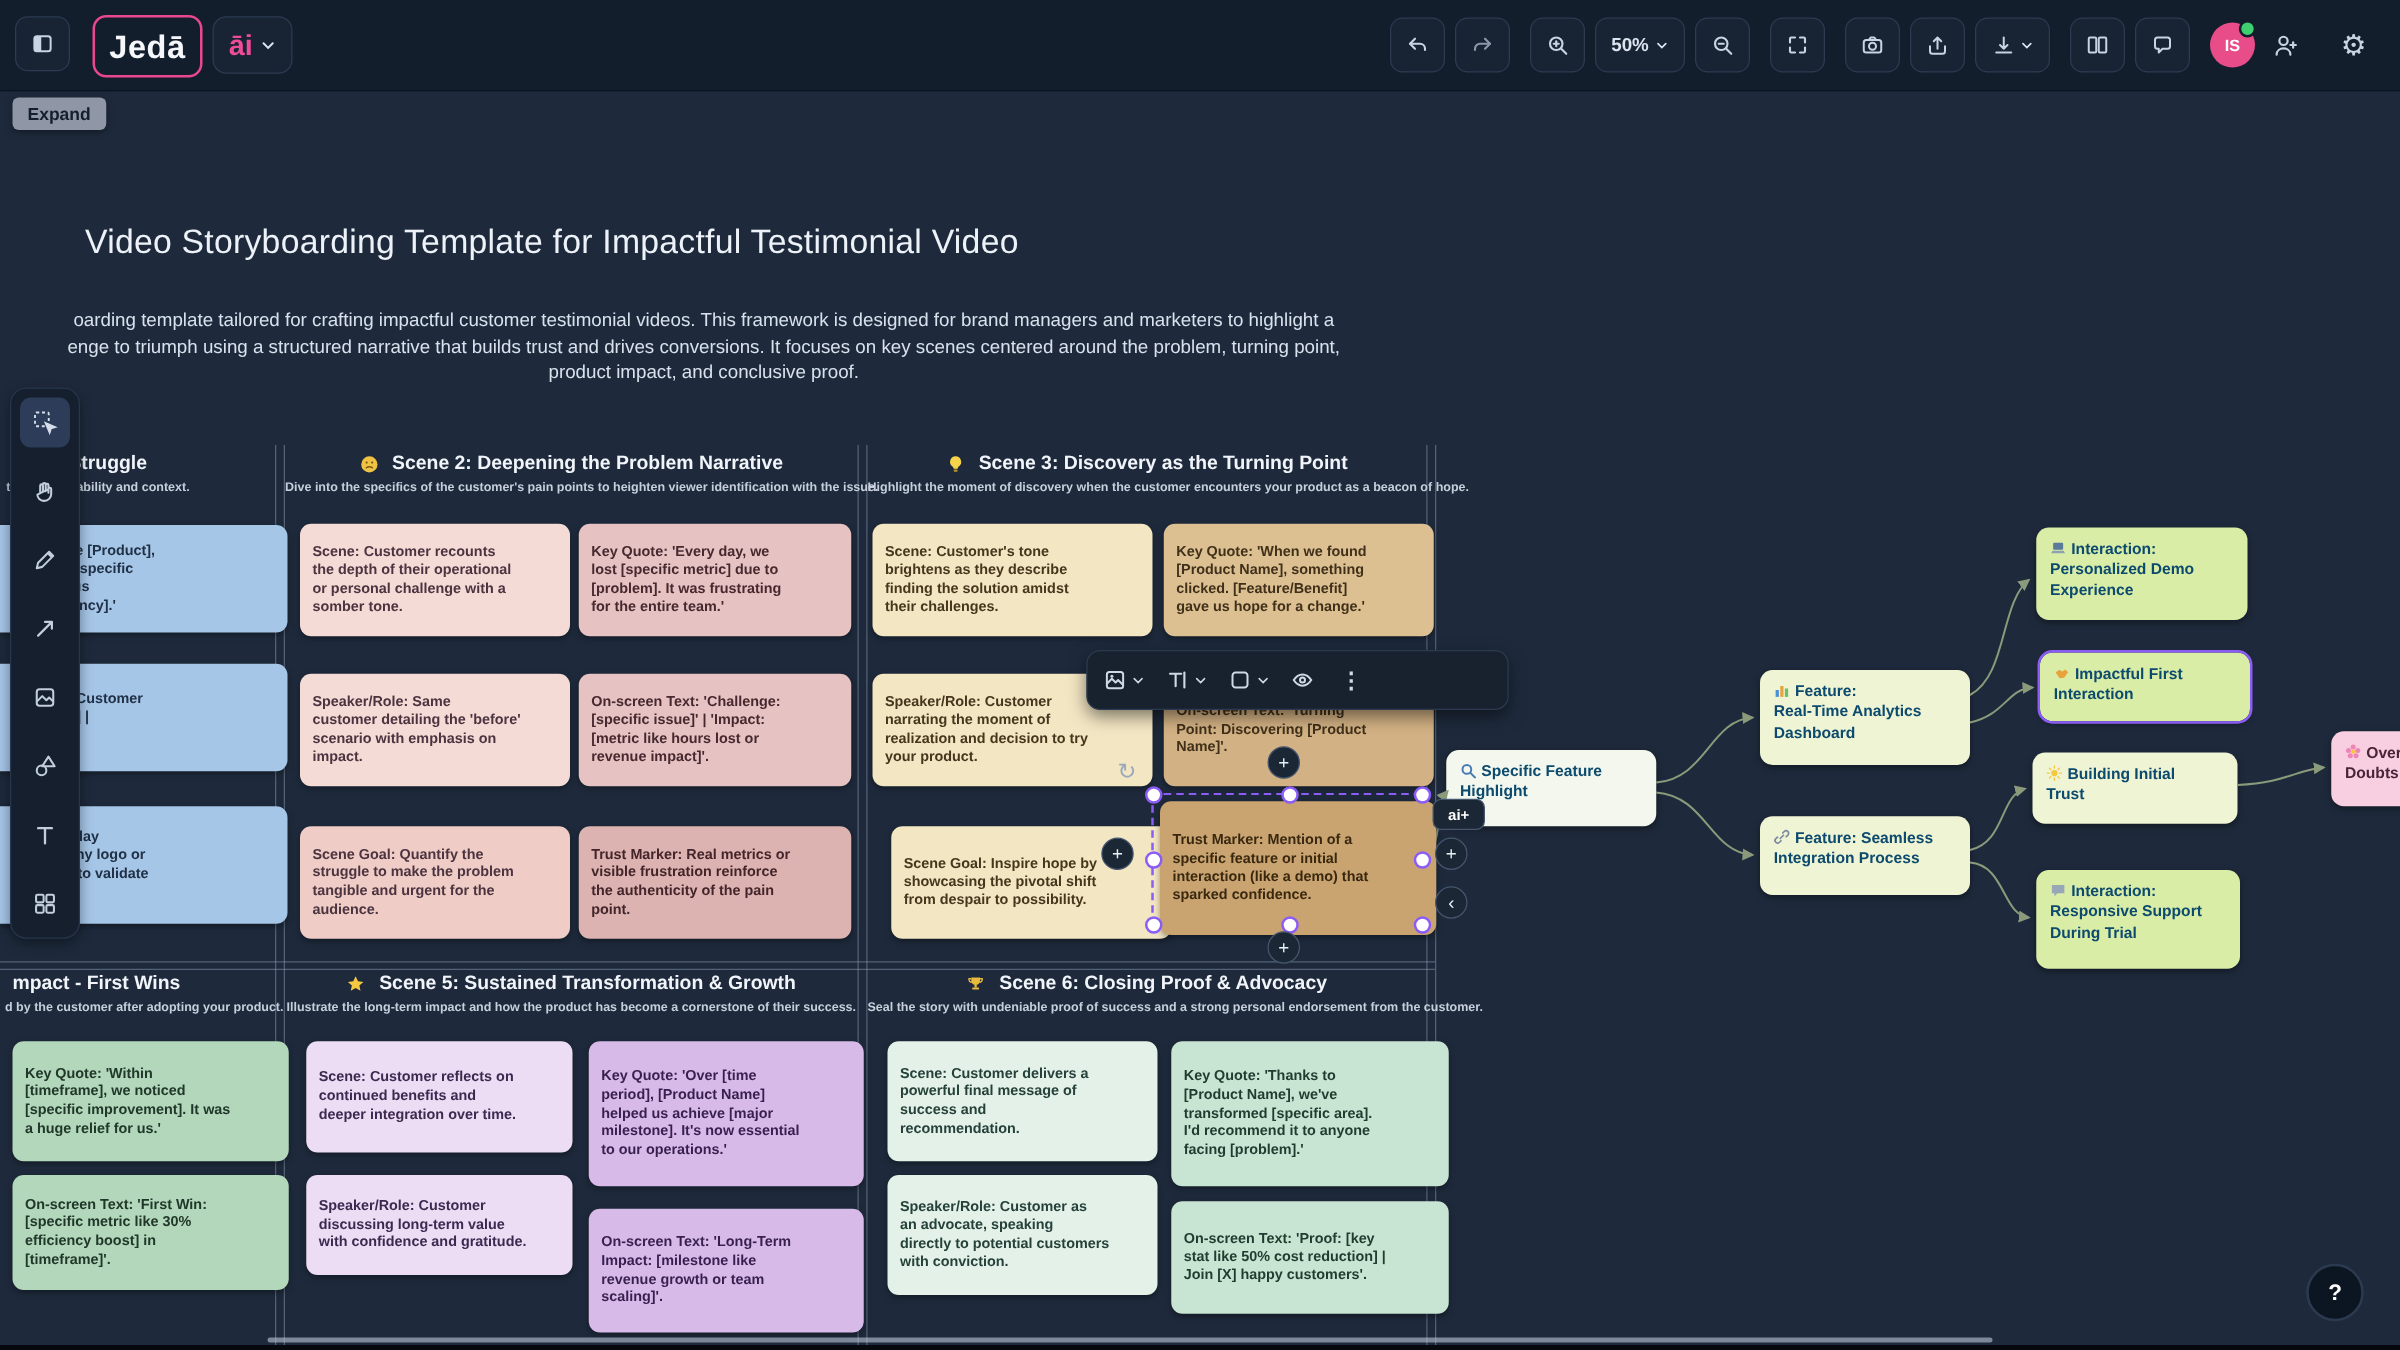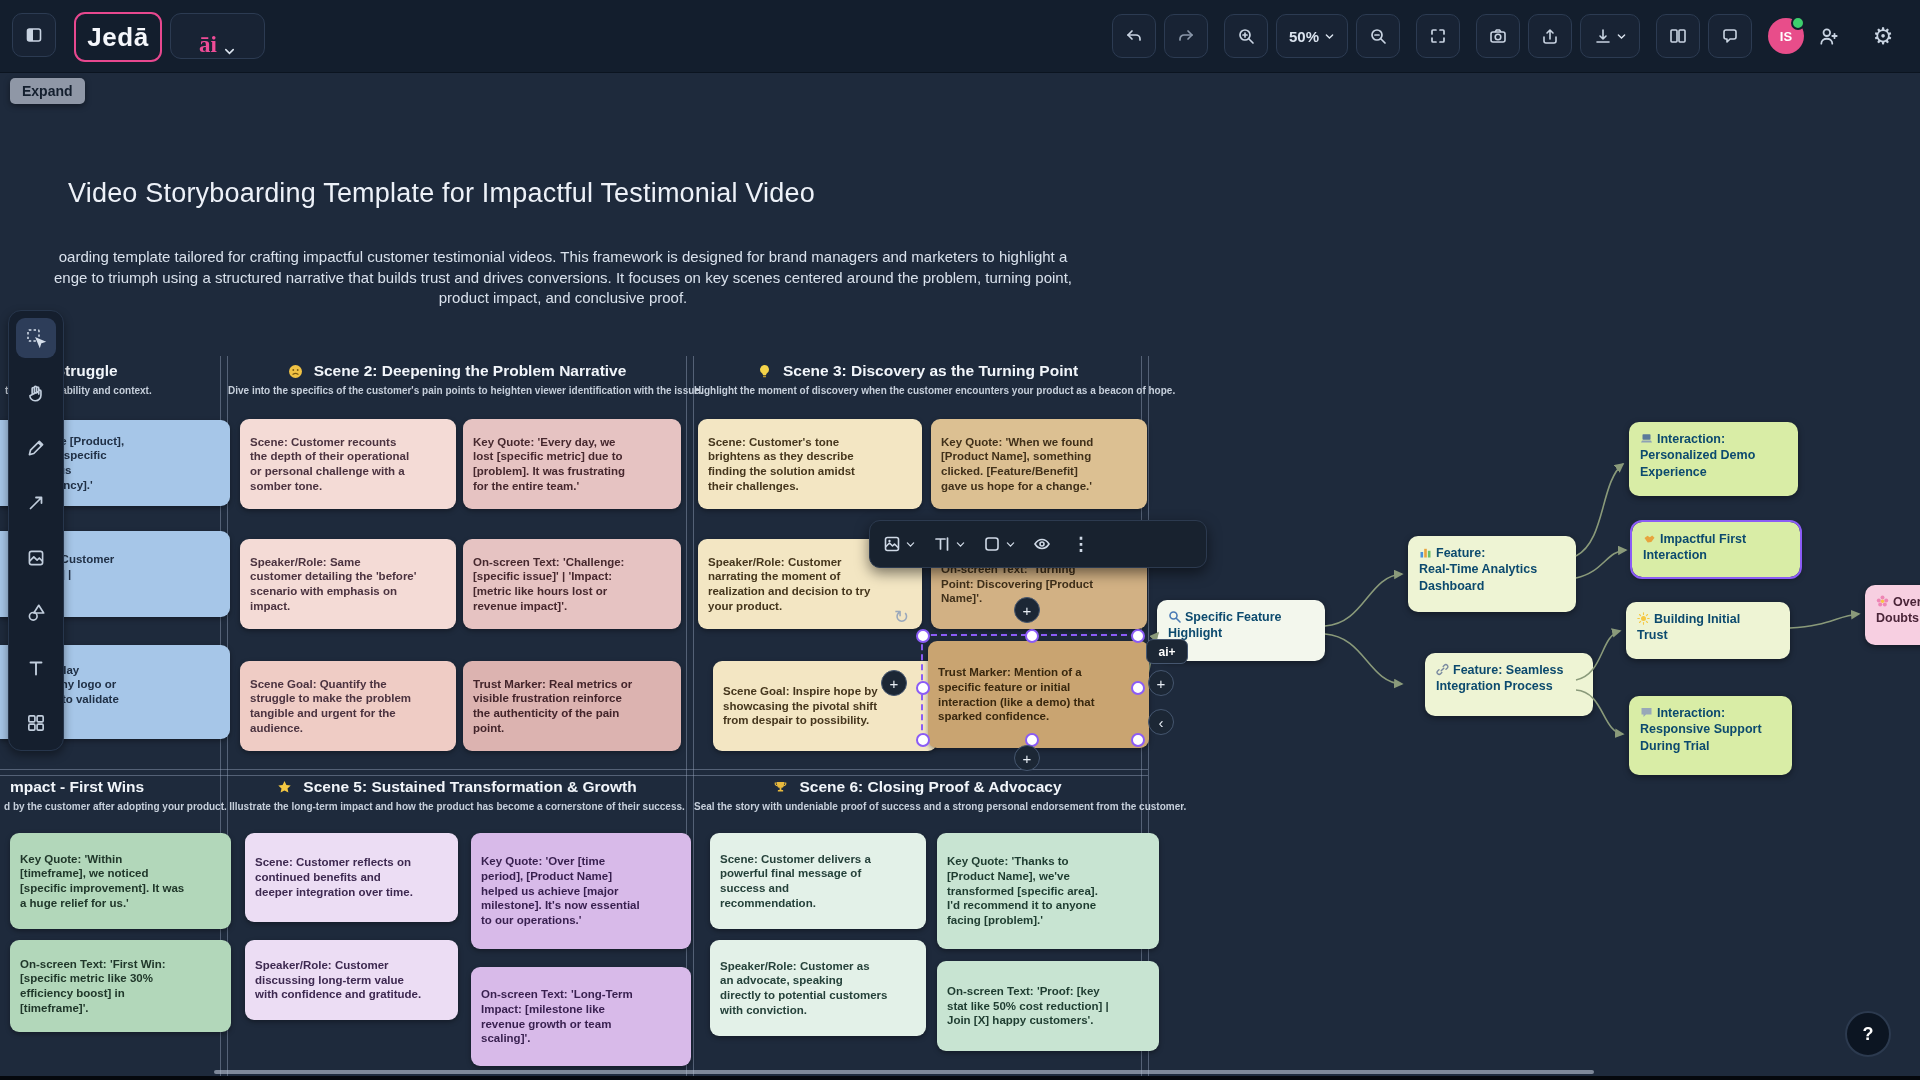--- a/index.html
+++ b/index.html
@@ -11,23 +11,23 @@
   
   .topbar{position:absolute;top:0;left:0;right:0;height:72px;background:#131e2d;
           border-bottom:1px solid #0b1420;z-index:40;}
   .tb{display:flex;align-items:center;justify-content:center;width:42px;height:42px;
       border-radius:10px;background:#182334;border:1px solid #2c3b52;cursor:pointer;}
   .tb-right{position:absolute;right:16px;top:14px;display:flex;align-items:center;}
   .grp{display:flex;align-items:center;gap:8px;margin-left:16px;}
   .logo-btn{position:absolute;left:74px;top:12px;width:84px;height:46px;border:2px solid #e8488f;
             border-radius:11px;display:flex;align-items:center;justify-content:center;
             color:#f5f7fb;font-size:26px;font-weight:700;letter-spacing:.5px;cursor:pointer;}
-  .ai-btn{position:absolute;left:170px;top:13px;height:44px;padding:0 28px;border-radius:11px;
-          background:#182334;border:1px solid #2c3b52;display:flex;align-items:flex-end;gap:6px;
-          color:#ef4c97;font-size:23px;font-weight:700;cursor:pointer;font-family:Liberation Serif, serif;}
+  .ai-btn{position:absolute;left:170px;top:13px;height:44px;padding:0 12px;border-radius:11px;
+          background:#182334;border:1px solid #2c3b52;display:flex;align-items:center;gap:6px;
+          color:#ef4c97;font-size:23px;font-weight:700;cursor:pointer;}
   .tooltip{position:absolute;left:10px;top:78px;background:#8f97a6;color:#141f2e;
            font-size:14px;font-weight:600;padding:5px 12px;border-radius:5px;z-index:41;
            box-shadow:0 2px 6px rgba(0,0,0,.4);}
   .zoomtile{width:70px;display:flex;align-items:center;justify-content:center;gap:5px;
             height:42px;border-radius:10px;background:#182334;border:1px solid #2c3b52;
             color:#dbe4ef;font-size:15px;font-weight:600;cursor:pointer;}
   .avatar{width:36px;height:36px;border-radius:50%;background:#e84d8a;color:#fff;font-size:13px;
           font-weight:700;display:flex;align-items:center;justify-content:center;position:relative;cursor:pointer;}
   .avatar .dot{position:absolute;right:-1px;top:-2px;width:10px;height:10px;border-radius:50%;
                background:#3ecf6e;border:2px solid #131e2d;}
@@ -519,21 +519,21 @@
     <span class="nico">
         <svg width="13" height="13" viewBox="0 0 13 13">
           <rect x="1.5" y="6" width="2.6" height="5.5" fill="#4a90d9"></rect>
           <rect x="5.2" y="2.8" width="2.6" height="8.7" fill="#e8a33d"></rect>
           <rect x="8.9" y="4.8" width="2.6" height="6.7" fill="#6abf69"></rect>
         </svg>
       </span><span class="t">Feature:
 Real-Time Analytics
 Dashboard</span>
   </div>
-  <div class="mn mn-y" style="left:1408px;top:653px;width:168px;height:63px;box-sizing:border-box;margin-left:17px;">
+  <div class="mn mn-y" style="left:1408px;top:653px;width:168px;height:63px;box-sizing:border-box;">
     <span class="nico">
         <svg width="13" height="13" viewBox="0 0 13 13" fill="none" stroke="#7a8aa0" stroke-width="1.4" stroke-linecap="round">
           <path d="M5.2 7.8l2.6-2.6"></path>
           <path d="M7.2 3.4l1.2-1.2a2 2 0 012.9 2.9L10 6.3"></path>
           <path d="M5.8 9.6l-1.2 1.2a2 2 0 01-2.9-2.9L3 6.7"></path>
         </svg>
       </span><span class="t">Feature: Seamless
 Integration Process</span>
   </div>
   <div class="mn mn-g" style="left:1629px;top:422px;width:169px;height:74px;box-sizing:border-box;">

